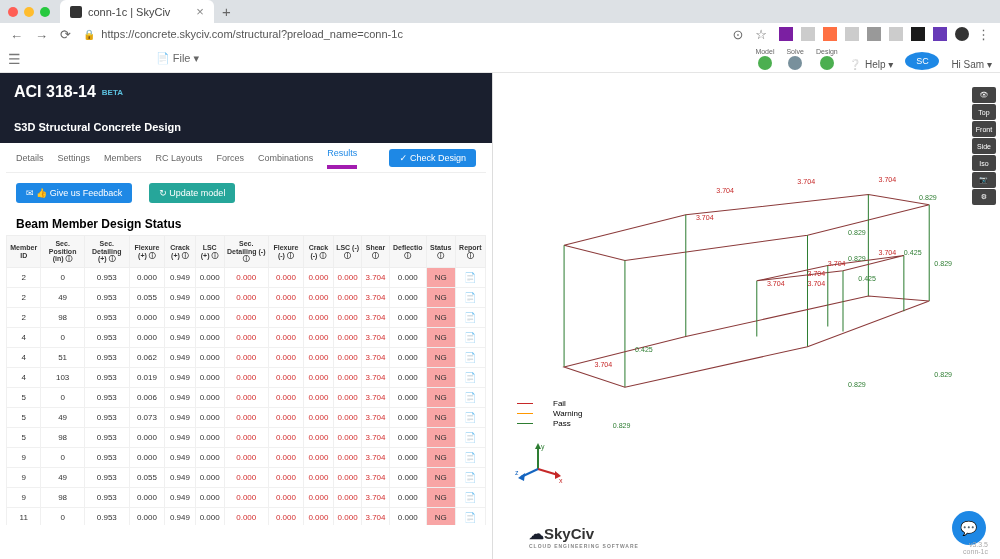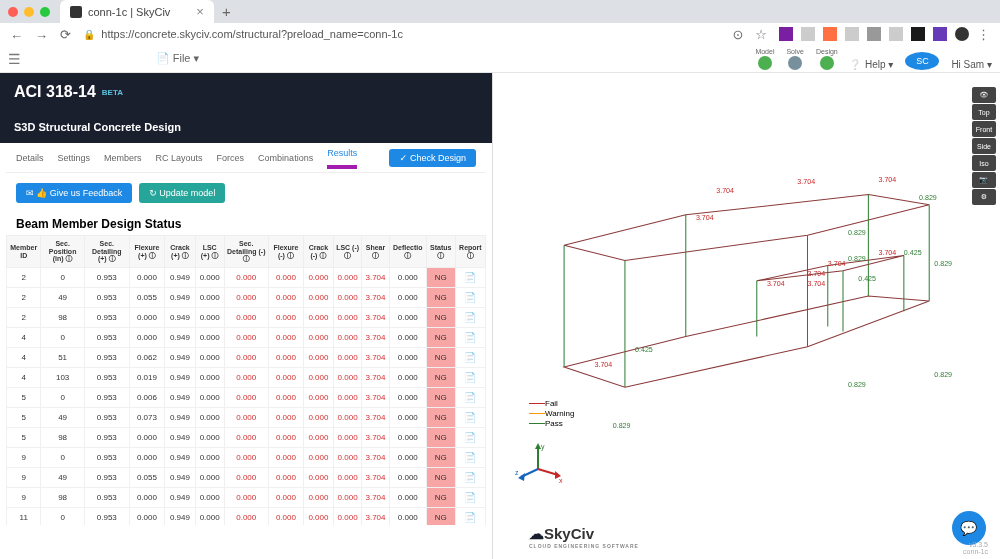--- a/index.html
+++ b/index.html
@@ -32,38 +32,38 @@
 .header-dark{background:#1a1f2e;color:#fff;padding:10px 14px}
 .code-title{font-size:16px;font-weight:bold;display:flex;align-items:center;gap:6px}
 .beta-badge{font-size:8px;color:#5bc0de}
 .subtitle{font-size:11px;font-weight:bold;margin-top:20px}
 .desc{font-size:8px;color:#bbb;margin-top:6px;line-height:1.3}
 .card{background:#fff;margin:0 6px}
 .tabs-row{display:flex;align-items:center;border-bottom:1px solid #eee;padding:0 10px;height:30px}
 .tabs-row .t{font-size:9px;color:#666;margin-right:14px;cursor:pointer}
 .tabs-row .t.active{color:#1e88e5;border-bottom:4px solid #a21caf;padding-bottom:7px;margin-bottom:-1px}
 .check-btn{margin-left:auto;background:#1e88e5;color:#fff;font-size:9px;padding:4px 10px;border-radius:3px;border:none;display:flex;align-items:center;gap:3px}
-.action-btns{padding:10px;display:flex;gap:7px}
+.action-btns{padding:10px;display:flex;gap:17px}
 .btn-fb{background:#1e88e5;color:#fff;font-size:9px;padding:5px 10px;border-radius:3px;border:none}
 .btn-upd{background:#26a69a;color:#fff;font-size:9px;padding:0 10px;border-radius:3px;border:none}
 .section-title{font-size:12px;font-weight:bold;padding:4px 10px}
 .tbl-wrap{overflow:auto;height:290px}
 table{width:100%;border-collapse:collapse;font-size:8px}
 th{background:#f7f7f7;padding:4px 2px;text-align:center;font-weight:bold;color:#333;border:1px solid #eee;font-size:7px;line-height:1.1}
 td{padding:4px 2px;text-align:center;border:1px solid #f0f0f0;color:#333}
 td.redv{color:#d32f2f}
 td.ng{background:#f8a5a5;color:#333}
 td.rep{color:#1e88e5;font-size:10px}
 .right{flex:1;position:relative;background:#fff;border-left:1px solid #ddd}
 .view-tools{position:absolute;right:4px;top:14px;display:flex;flex-direction:column;gap:1px}
 .vt{width:24px;height:16px;background:#444;color:#fff;font-size:7px;display:flex;align-items:center;justify-content:center;border-radius:2px}
 .canvas3d{position:absolute;left:10px;top:10px;right:30px;bottom:50px}
 .canvas3d svg{width:100%;height:100%}
 .legend{position:absolute;left:20px;bottom:130px;font-size:8px}
-.leg-row{display:flex;align-items:center;gap:0;margin:1px 16px}
+.leg-row{display:flex;align-items:center;gap:20px;margin:1px 4px}
 .leg-line{width:16px;height:1px}
 .axes{position:absolute;left:20px;bottom:70px;width:50px;height:50px}
 .logo{position:absolute;left:36px;bottom:10px;font-size:15px;font-weight:bold;color:#333}
 .logo-sub{font-size:5px;color:#888;letter-spacing:1px}
 .chat-bubble{position:absolute;right:14px;bottom:14px;width:34px;height:34px;border-radius:50%;background:#1e88e5;display:flex;align-items:center;justify-content:center;color:#fff;font-size:14px}
 .footer-info{position:absolute;right:12px;bottom:4px;font-size:7px;color:#aaa;text-align:right}
 .edge-lbl{font-size:7px;fill:#2e7d32}
 .edge-lbl.fail{fill:#c62828}
 </style>
 </head>

